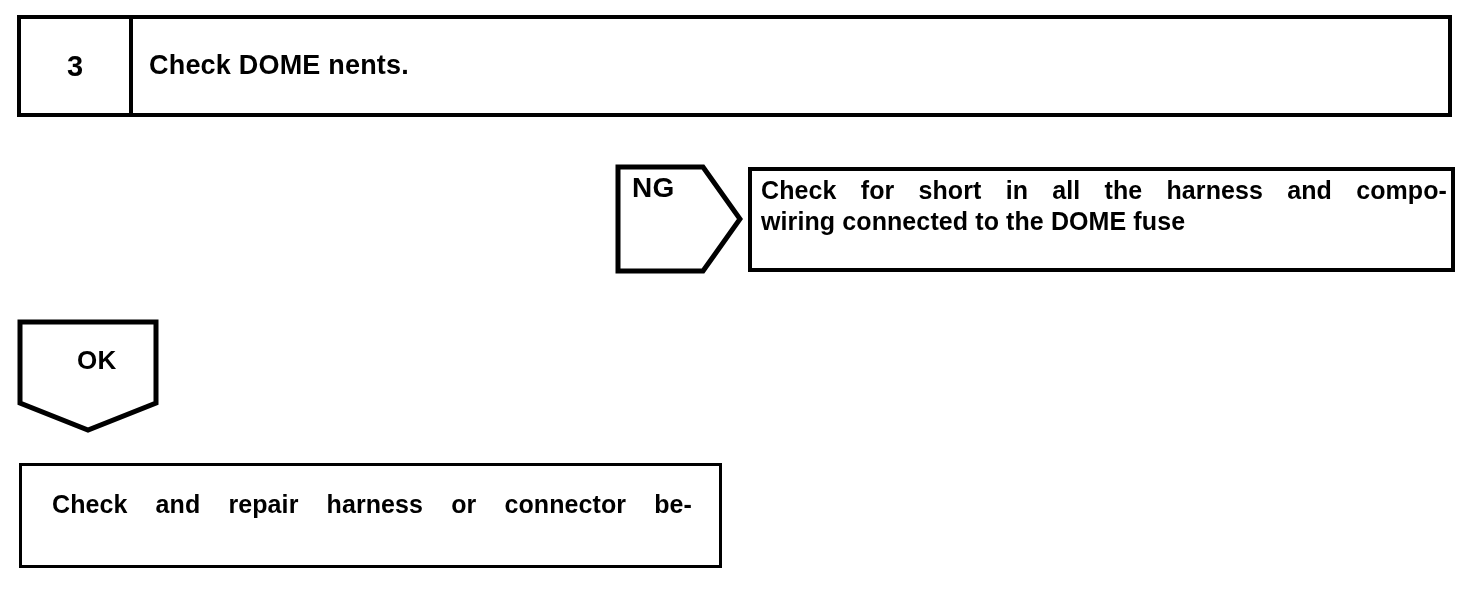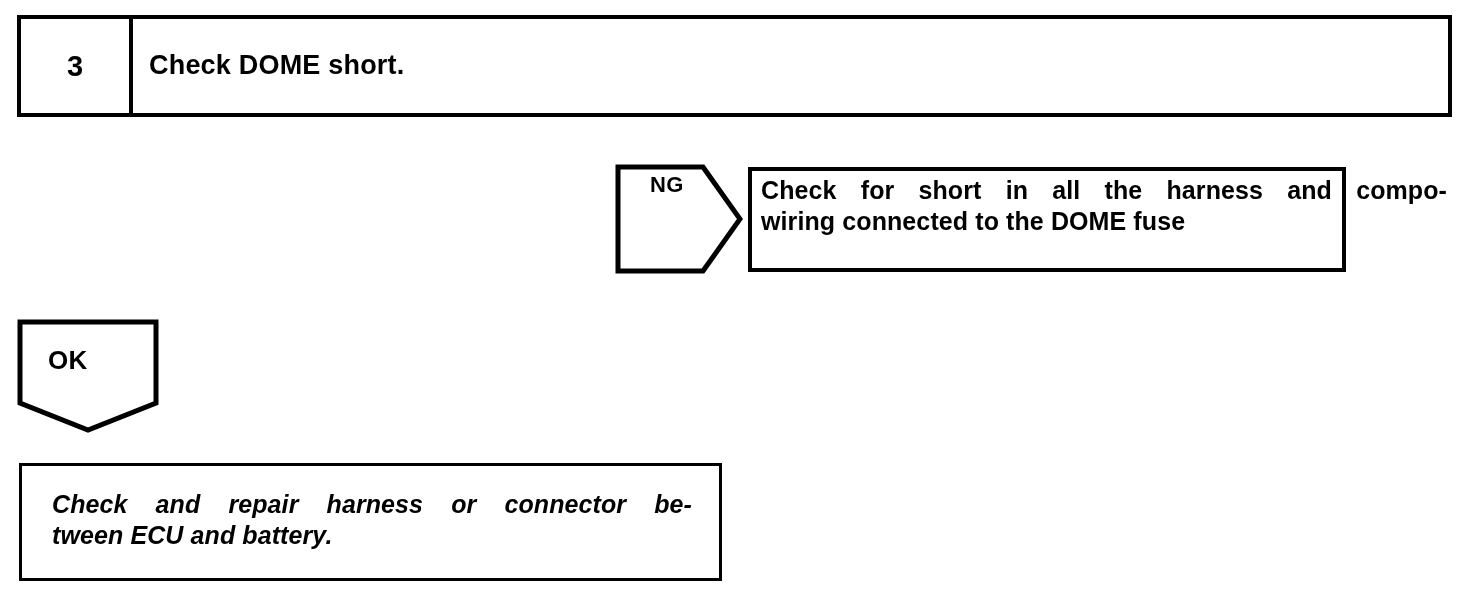--- a/index.html
+++ b/index.html
@@ -70,32 +70,32 @@
     left: 615px;
     top: 164px;
     width: 128px;
     height: 110px;
   }
   .ng-arrow svg {
     display: block;
   }
   .ng-label {
     position: absolute;
-    left: 650px;
+    left: 632px;
     top: 172px;
-    font-size: 22px;
+    font-size: 28px;
     font-weight: bold;
     letter-spacing: 0.3px;
   }
 
   .ng-box {
     position: absolute;
     left: 748px;
     top: 167px;
-    width: 598px;
+    width: 707px;
     height: 105px;
     box-sizing: border-box;
     border: 4px solid #000000;
     background: #ffffff;
   }
   .ng-text {
     position: absolute;
     left: 9px;
     top: 4px;
     width: 686px;
@@ -121,38 +121,37 @@
     left: 17px;
     top: 319px;
     width: 142px;
     height: 114px;
   }
   .ok-arrow svg {
     display: block;
   }
   .ok-label {
     position: absolute;
-    left: 48px;
+    left: 77px;
     top: 345px;
     font-size: 26px;
     font-weight: bold;
     letter-spacing: 0.3px;
   }
 
   
   .result-box {
     position: absolute;
     left: 19px;
     top: 463px;
     width: 703px;
-    height: 118px;
+    height: 105px;
     box-sizing: border-box;
     border: 3px solid #000000;
     background: #ffffff;
-    font-style: italic;
   }
   .result-text {
     position: absolute;
     left: 30px;
     top: 23px;
     width: 640px;
     font-size: 25px;
     font-weight: bold;
     line-height: 31px;
     letter-spacing: 0.1px;
@@ -170,21 +169,21 @@
 </style>
 </head>
 <body>
 
 <div class="canvas">
 
   <div class="step-box">
     <div class="step-number-cell">
       <span class="step-number">3</span>
     </div>
-    <div class="step-title">Check DOME short.</div>
+    <div class="step-title">Check DOME nents.</div>
   </div>
 
   <div class="ng-arrow">
     <svg width="128" height="110" viewBox="0 0 128 110" xmlns="http://www.w3.org/2000/svg">
       <polygon points="3,3 88,3 125,55 88,107 3,107" fill="#ffffff" stroke="#000000" stroke-width="5" stroke-linejoin="miter"></polygon>
     </svg>
   </div>
   <div class="ng-label">NG</div>
 
   <div class="ng-box">
@@ -197,17 +196,16 @@
   <div class="ok-arrow">
     <svg width="142" height="114" viewBox="0 0 142 114" xmlns="http://www.w3.org/2000/svg">
       <polygon points="3,3 139,3 139,84 71,111 3,84" fill="#ffffff" stroke="#000000" stroke-width="5" stroke-linejoin="miter"></polygon>
     </svg>
   </div>
   <div class="ok-label">OK</div>
 
   <div class="result-box">
     <div class="result-text">
       <span class="ln just">Check and repair harness or connector be-</span>
-      <span class="ln">tween ECU and battery.</span>
     </div>
   </div>
 
 </div>
 
 </body></html>

